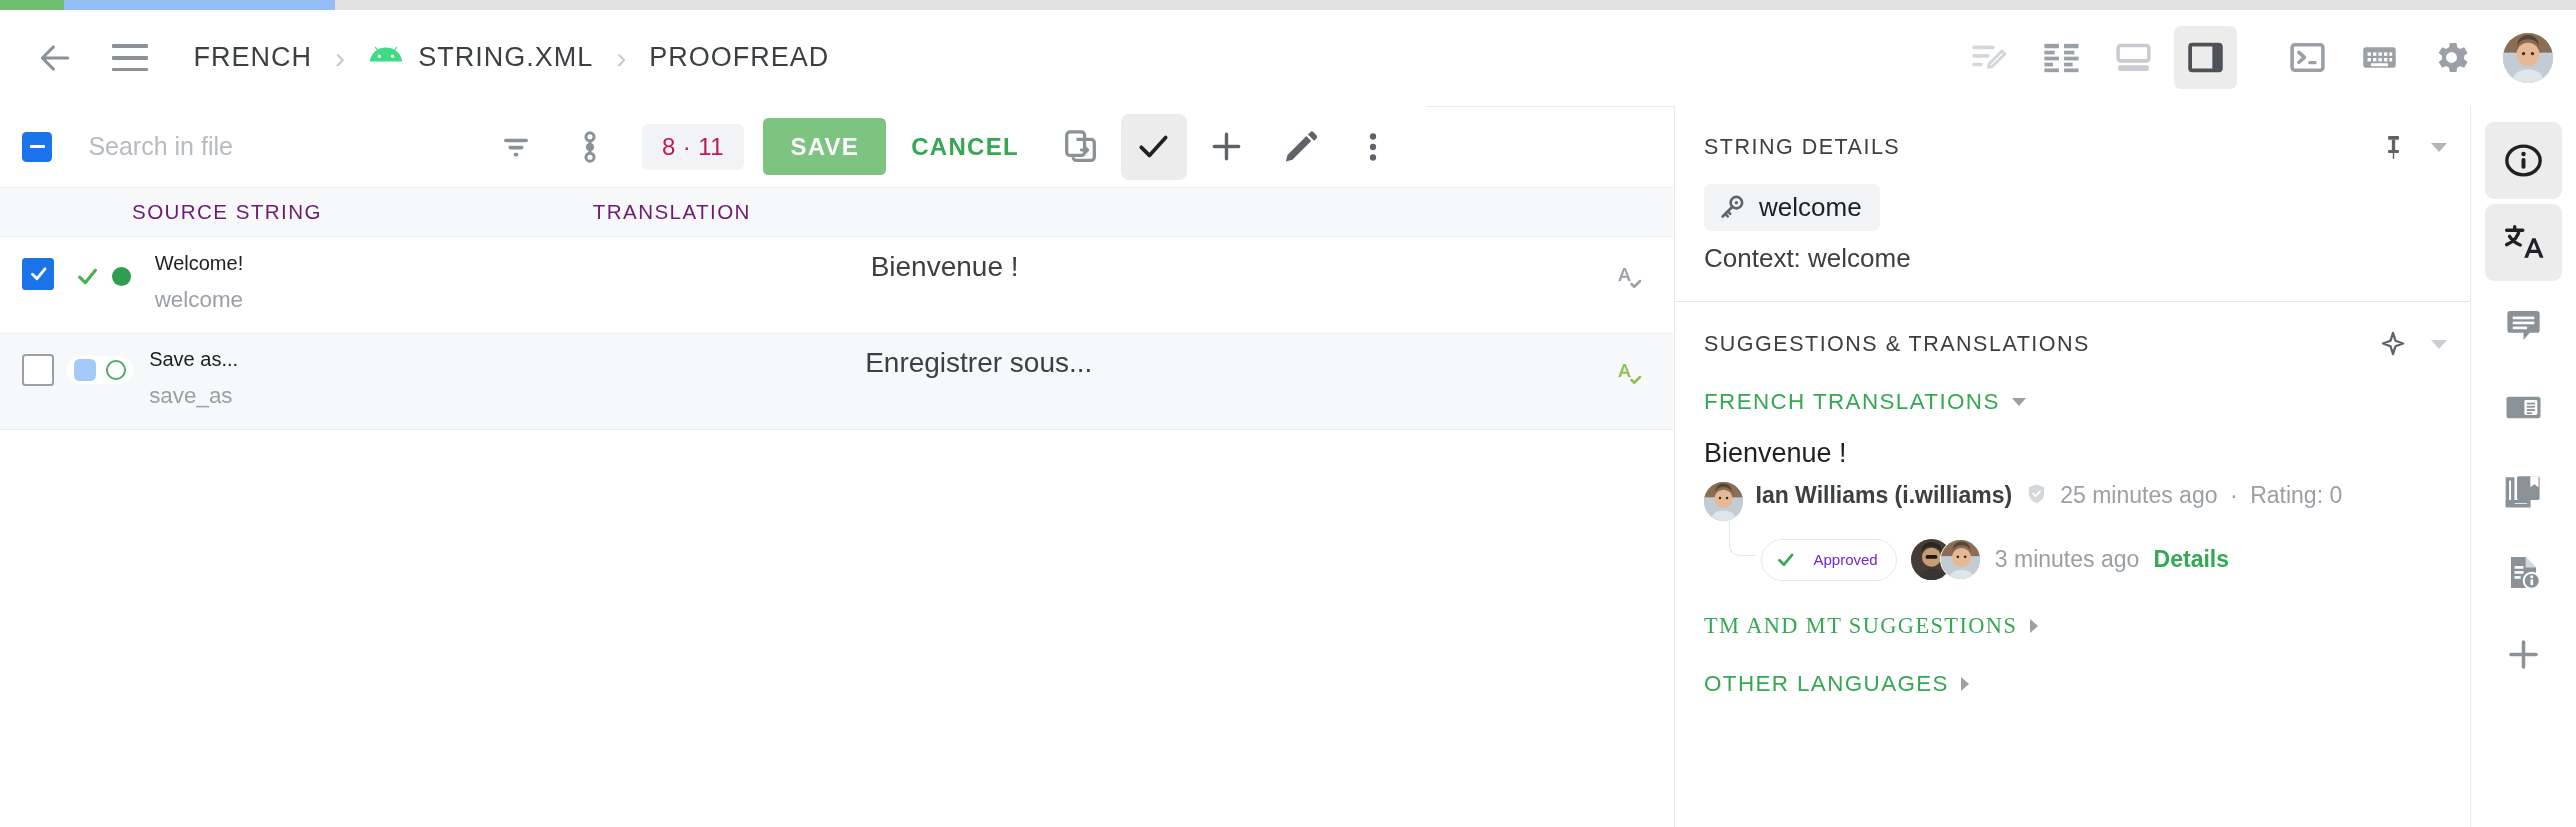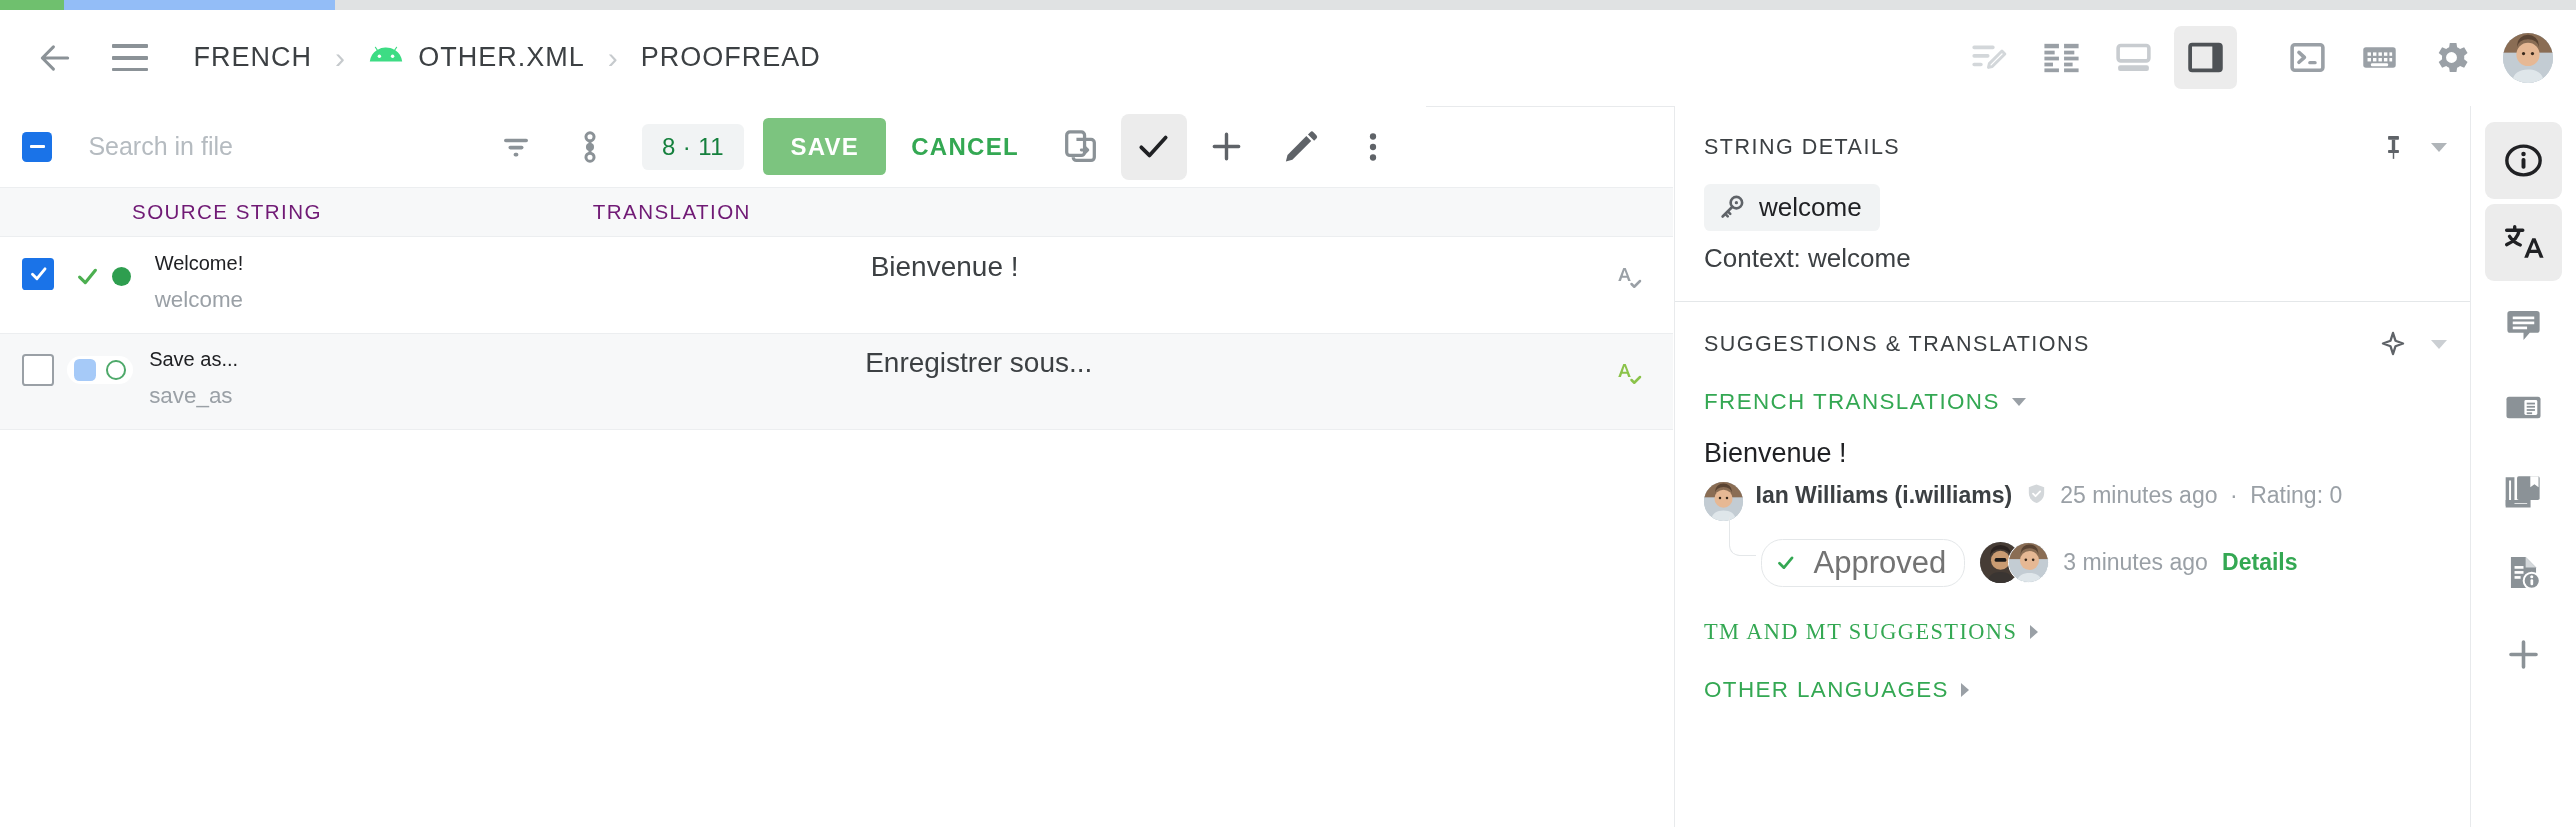--- a/index.html
+++ b/index.html
@@ -37,21 +37,21 @@
   .toolbar { position: absolute; top: 106px; left: 0; width: 1426px; height: 81px;
              background: #fff; display: flex; align-items: center; }
   .tb-check { width: 30px; height: 30px; border-radius: 4.5px; background: #1a73e8;
               display: flex; align-items: center; justify-content: center; margin-left: 22.4px; flex: 0 0 auto; }
   .tb-check .dash { width: 15px; height: 3.6px; background: #fff; border-radius: 0.9px; }
   .search-input { border: 0; outline: none; font-size: 25px; color: #3c4043; background: transparent;
                   margin-left: 36px; width: 411px; font-family: "Liberation Sans", sans-serif; }
   .search-input::placeholder { color: #b5bbc0; }
   .tb-spacer { flex: 1; }
   .tb-icons { display: flex; align-items: center; }
-  .count-chip { background: #f1f3f4; color: #15803d; border-radius: 6.3px; font-size: 24px;
+  .count-chip { background: #f1f3f4; color: #be185d; border-radius: 6.3px; font-size: 24px;
                 padding: 9px 19.7px; margin-right: 19.7px; letter-spacing: 0.4px; white-space: nowrap; }
   .btn-save { background: #7cc47f; color: #fff; border: 0; border-radius: 5.4px; font-size: 24px;
               letter-spacing: 1.3px; font-weight: 700; padding: 14.3px 27px; cursor: pointer;
               font-family: "Liberation Sans", sans-serif; }
   .btn-cancel { background: transparent; color: #34a853; border: 0; font-size: 24px; letter-spacing: 1.3px;
                 font-weight: 700; padding: 14.3px 25px; cursor: pointer; font-family: "Liberation Sans", sans-serif; }
   .tb-btn { width: 66px; height: 66px; display: flex; align-items: center; justify-content: center;
             border-radius: 8px; margin: 0 3.6px; }
   .tb-btn.active { background: #ececec; }
 
@@ -105,21 +105,21 @@
               border-left: 8px solid #9aa0a6; }
   .sugg-text { font-size: 27px; color: #202124; margin: 23px 0 0 29px; }
   .meta-row { display: flex; align-items: flex-start; gap: 12.5px; margin: 12.5px 0 0 29px; }
   .meta-name { font-size: 23px; color: #3c4043; font-weight: 700; }
   .meta-dim { font-size: 23px; color: #9aa0a6; }
   .approve-row { display: flex; align-items: center; gap: 14.3px; margin: 18px 0 0 86px; position: relative; }
   .appr-chip { display: flex; align-items: center; gap: 12.5px; border: 0.9px solid #e4e7e9;
                border-radius: 21.5px; padding: 5.4px 18px 5.4px 9px; background: #fff; }
   .appr-tick { width: 30px; height: 30px; border-radius: 50%; background: #fff;
                display: flex; align-items: center; justify-content: center; }
-  .appr-label { font-size: 31px; color: #737373; }
+  .appr-label { font-size: 15px; color: #6d28d9; }
   .stack { display: flex; align-items: center; }
   .stack .avatar + .avatar { margin-left: -12.5px; }
   .details-link { font-size: 23px; color: #34a853; font-weight: 700; cursor: pointer; }
   .elbow { position: absolute; left: -32px; top: -21.5px; width: 27px; height: 39px;
            border-left: 1.8px solid #e4e7e9; border-bottom: 1.8px solid #e4e7e9; border-bottom-left-radius: 10.7px; }
   .collapsed-row { padding: 32px 0 0 29px; }
   .collapsed-row:last-child { padding-bottom: 27px; }
 
   
   .rail { position: absolute; top: 106px; right: 0; width: 106px; bottom: 0;
@@ -157,21 +157,21 @@
       <div class="crumb-group" style="margin-left:32px;">
         <span class="crumb">FRENCH</span>
         <span class="crumb-sep">›</span>
         <span class="android-ico">
           <svg width="36" height="23" viewBox="0 0 24 14">
             <path d="M5.8 2.2 4.6.4a.4.4 0 0 1 .66-.45L6.5 1.8A9.6 9.6 0 0 1 12 .4c2 0 3.9.5 5.5 1.4L18.74-.05a.4.4 0 0 1 .66.45l-1.2 1.8C20.6 3.7 22.4 6.4 22.8 9.6H1.2C1.6 6.4 3.4 3.7 5.8 2.2Z" fill="#3ddc84"></path>
             <circle cx="7.6" cy="6.2" r="1.15" fill="#fff"></circle>
             <circle cx="16.4" cy="6.2" r="1.15" fill="#fff"></circle>
           </svg>
         </span>
-        <span class="crumb">OTHER.XML</span>
+        <span class="crumb">STRING.XML</span>
         <span class="crumb-sep">›</span>
         <span class="crumb">PROOFREAD</span>
       </div>
     </div>
 
     <div class="hdr-right">
       <div class="icon-btn">
         <svg width="41" height="41" viewBox="0 0 24 24">
           <rect x="2" y="5" width="13" height="2.1" rx="1" fill="#d3d7da"></rect>
           <rect x="2" y="10" width="10" height="2.1" rx="1" fill="#d3d7da"></rect>

